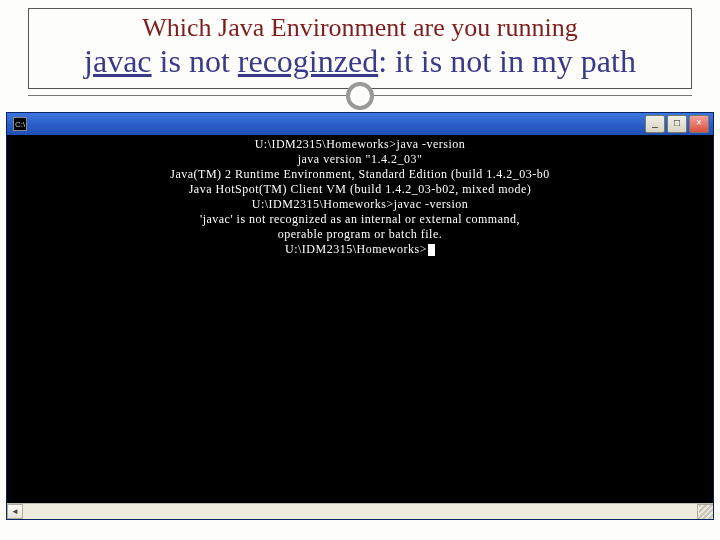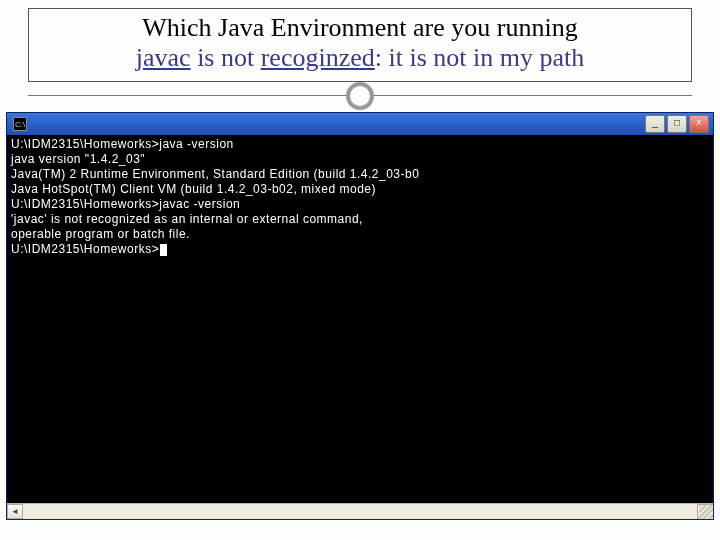--- a/index.html
+++ b/index.html
@@ -12,25 +12,25 @@
     overflow: hidden;
   }
   .slide-header {
     margin: 8px 28px 0 28px;
     border: 1px solid #555;
     padding: 4px 12px 8px 12px;
     text-align: center;
   }
   .slide-title {
     font-size: 26px;
-    color: #000000;
+    color: #7f1d1d;
     font-weight: normal;
   }
   .slide-subtitle {
-    font-size: 26px;
+    font-size: 32px;
     color: #3a3a8a;
     font-weight: normal;
   }
   .slide-subtitle .u { text-decoration: underline; }
   .circle-decor {
     width: 28px;
     height: 28px;
     border: 4px solid #999;
     border-radius: 50%;
     background: #fdfdfb;
@@ -97,27 +97,28 @@
     cursor: default;
   }
   .win-btn.close {
     background: linear-gradient(to bottom,#f5a19a,#d94f3e);
     color: #fff;
   }
   .terminal {
     flex: 1;
     background: #000;
     color: #fff;
-    font-family: Liberation Sans, sans-serif;
+    font-family: Liberation Serif, serif;
     font-size: 12px;
     line-height: 15px;
     padding: 2px 4px;
     white-space: pre;
     overflow: hidden;
     letter-spacing: 0.5px;
+    text-align: center;
   }
   .cursor {
     display: inline-block;
     width: 7px;
     height: 12px;
     background: #fff;
     vertical-align: text-bottom;
     margin-left: 1px;
   }
   .scrollbar-h {

